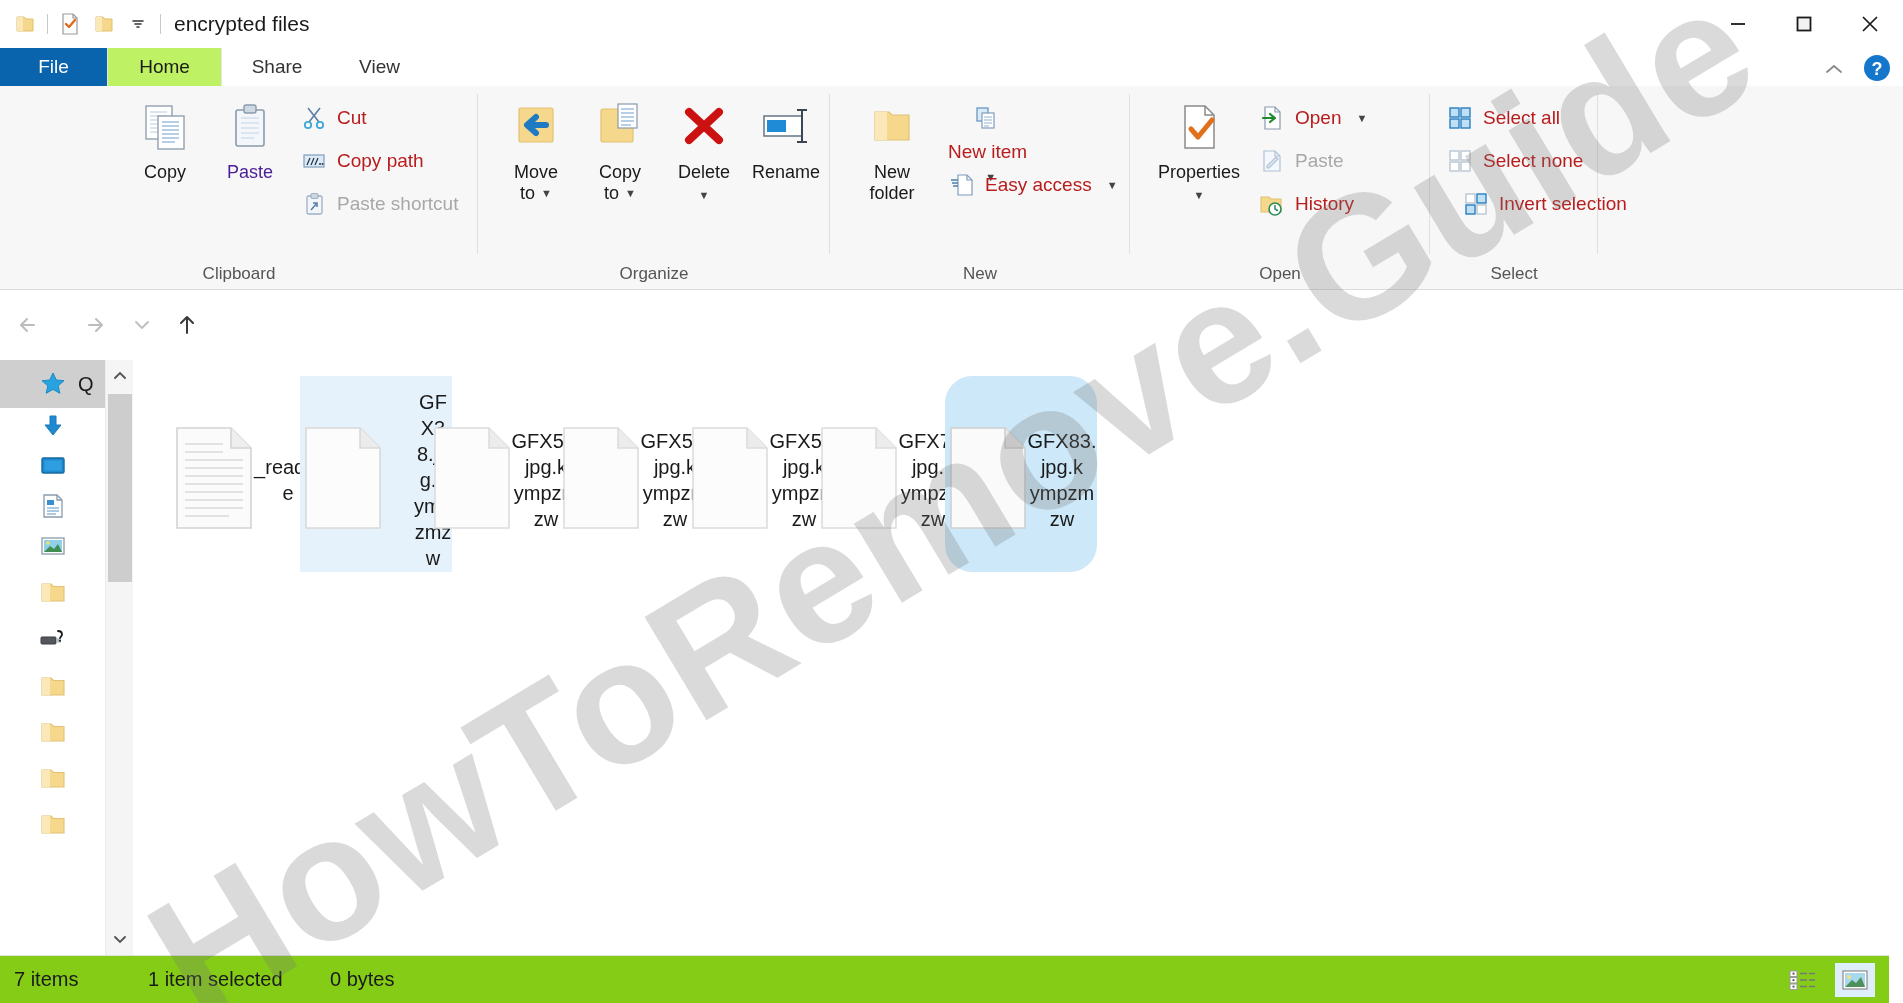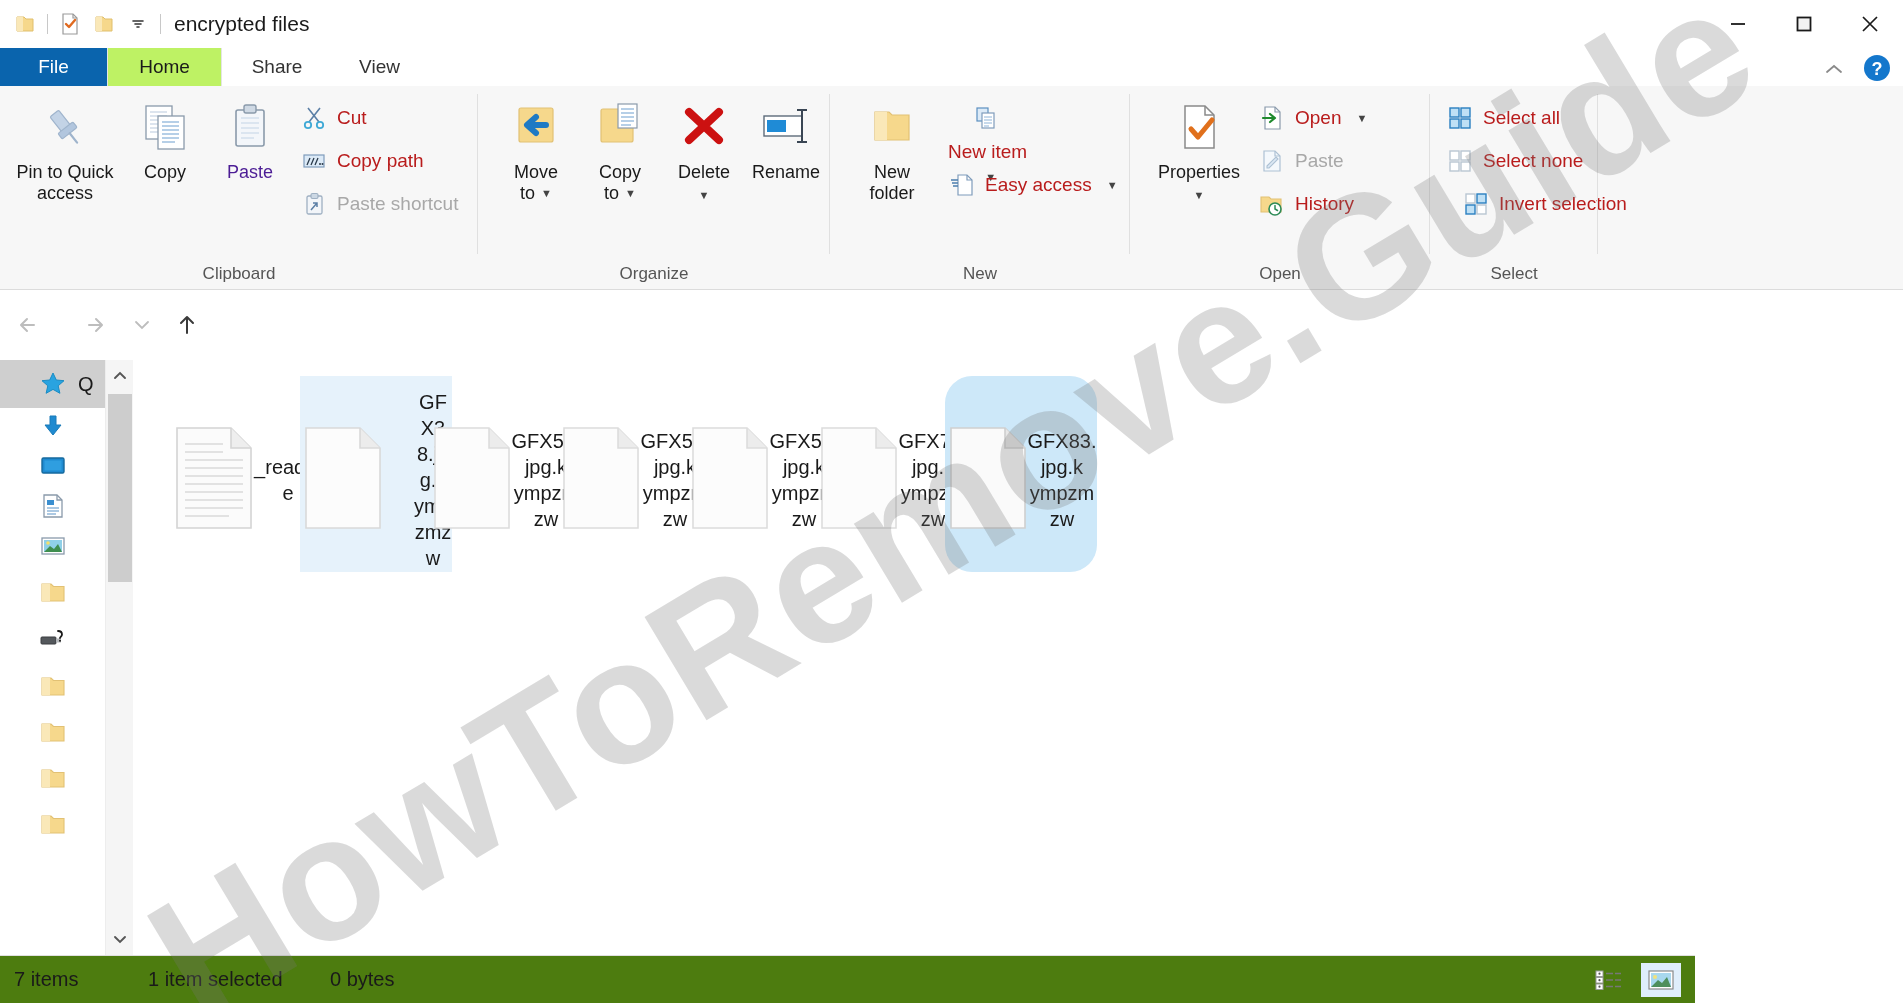--- a/index.html
+++ b/index.html
@@ -123,22 +123,22 @@
   .fitem.hover{ background:#e6f2fb; }
   .fitem.selected{ background:#cde8f9;border-radius:27px; }
   .ficon{ width:96px; height:110px; display:flex; align-items:center; justify-content:center; }
   .fname{
     font-size:20px; color:#1a1a1a; text-align:center; line-height:1.30;
     width:146px; word-break:break-all; margin-top:4px;
   }
 
   
   .statusbar{
-    position:absolute; left:0; top:955px; width:1695px; height:48px;
-    background:#4d7c0f; border-top:1px solid #e0e0e0; display:flex; align-items:center;
+    position:absolute; left:0; top:955px; width:1889px; height:48px;
+    background:#84cc16; border-top:1px solid #e0e0e0; display:flex; align-items:center;
   }
   .st-text{ font-size:20px; color:#1a1a1a; white-space:nowrap; }
   .st1{ position:absolute; left:14px; }
   .st2{ position:absolute; left:148px; }
   .st3{ position:absolute; left:330px; }
   .viewbtns{ position:absolute; right:14px; top:0; height:48px; display:flex; align-items:center; gap:12px; }
   .vbtn{ width:40px; height:34px; display:flex; align-items:center; justify-content:center; }
   .vbtn.active{ background:#dfeefb; }
 
   
@@ -221,33 +221,20 @@
 <div class="ribbon-help">
   <svg width="32" height="32" viewBox="0 0 32 32">
       <circle cx="16" cy="16" r="13" fill="#1477cc"></circle>
       <text x="16" y="23" font-size="18" font-weight="bold" fill="#ffffff" text-anchor="middle" font-family="Liberation Sans, sans-serif">?</text>
     </svg>
 </div>
 
 <div class="ribbon">
 
   <div class="rgroup" style="left:0; width:478px;">
-    <div class="bigbtn" style="left:10px; width:110px;">
-      <div class="bico">
-        <svg width="56" height="56" viewBox="0 0 56 56">
-            <g transform="rotate(-38 28 28)">
-              <rect x="23" y="10" width="11" height="20" rx="1.5" fill="#c3d3e6" stroke="#9fb4cc" stroke-width="1.2"></rect>
-              <rect x="19" y="28" width="19" height="7" rx="1.5" fill="#b2c6de" stroke="#9fb4cc" stroke-width="1.2"></rect>
-              <path d="M28.5 35v12" stroke="#9fb4cc" stroke-width="2.2" stroke-linecap="round"></path>
-            </g>
-          </svg>
-      </div>
-      <div class="blabel">Pin to Quick</div>
-      <div class="blabel" style="margin-top:0">access</div>
-    </div>
 
     <div class="bigbtn" style="left:122px; width:86px;">
       <div class="bico">
         <svg width="58" height="58" viewBox="0 0 58 58">
             <rect x="10" y="8" width="26" height="33" fill="#fff" stroke="#8a9aab" stroke-width="1.3"></rect>
             <g stroke="#b9cadd" stroke-width="1.2">
               <path d="M14 14h17M14 18h17M14 22h17M14 26h17M14 30h17M14 34h13"></path>
             </g>
             <rect x="22" y="18" width="26" height="33" fill="#fff" stroke="#8a9aab" stroke-width="1.3"></rect>
             <g stroke="#6f9fd0" stroke-width="1.2">

